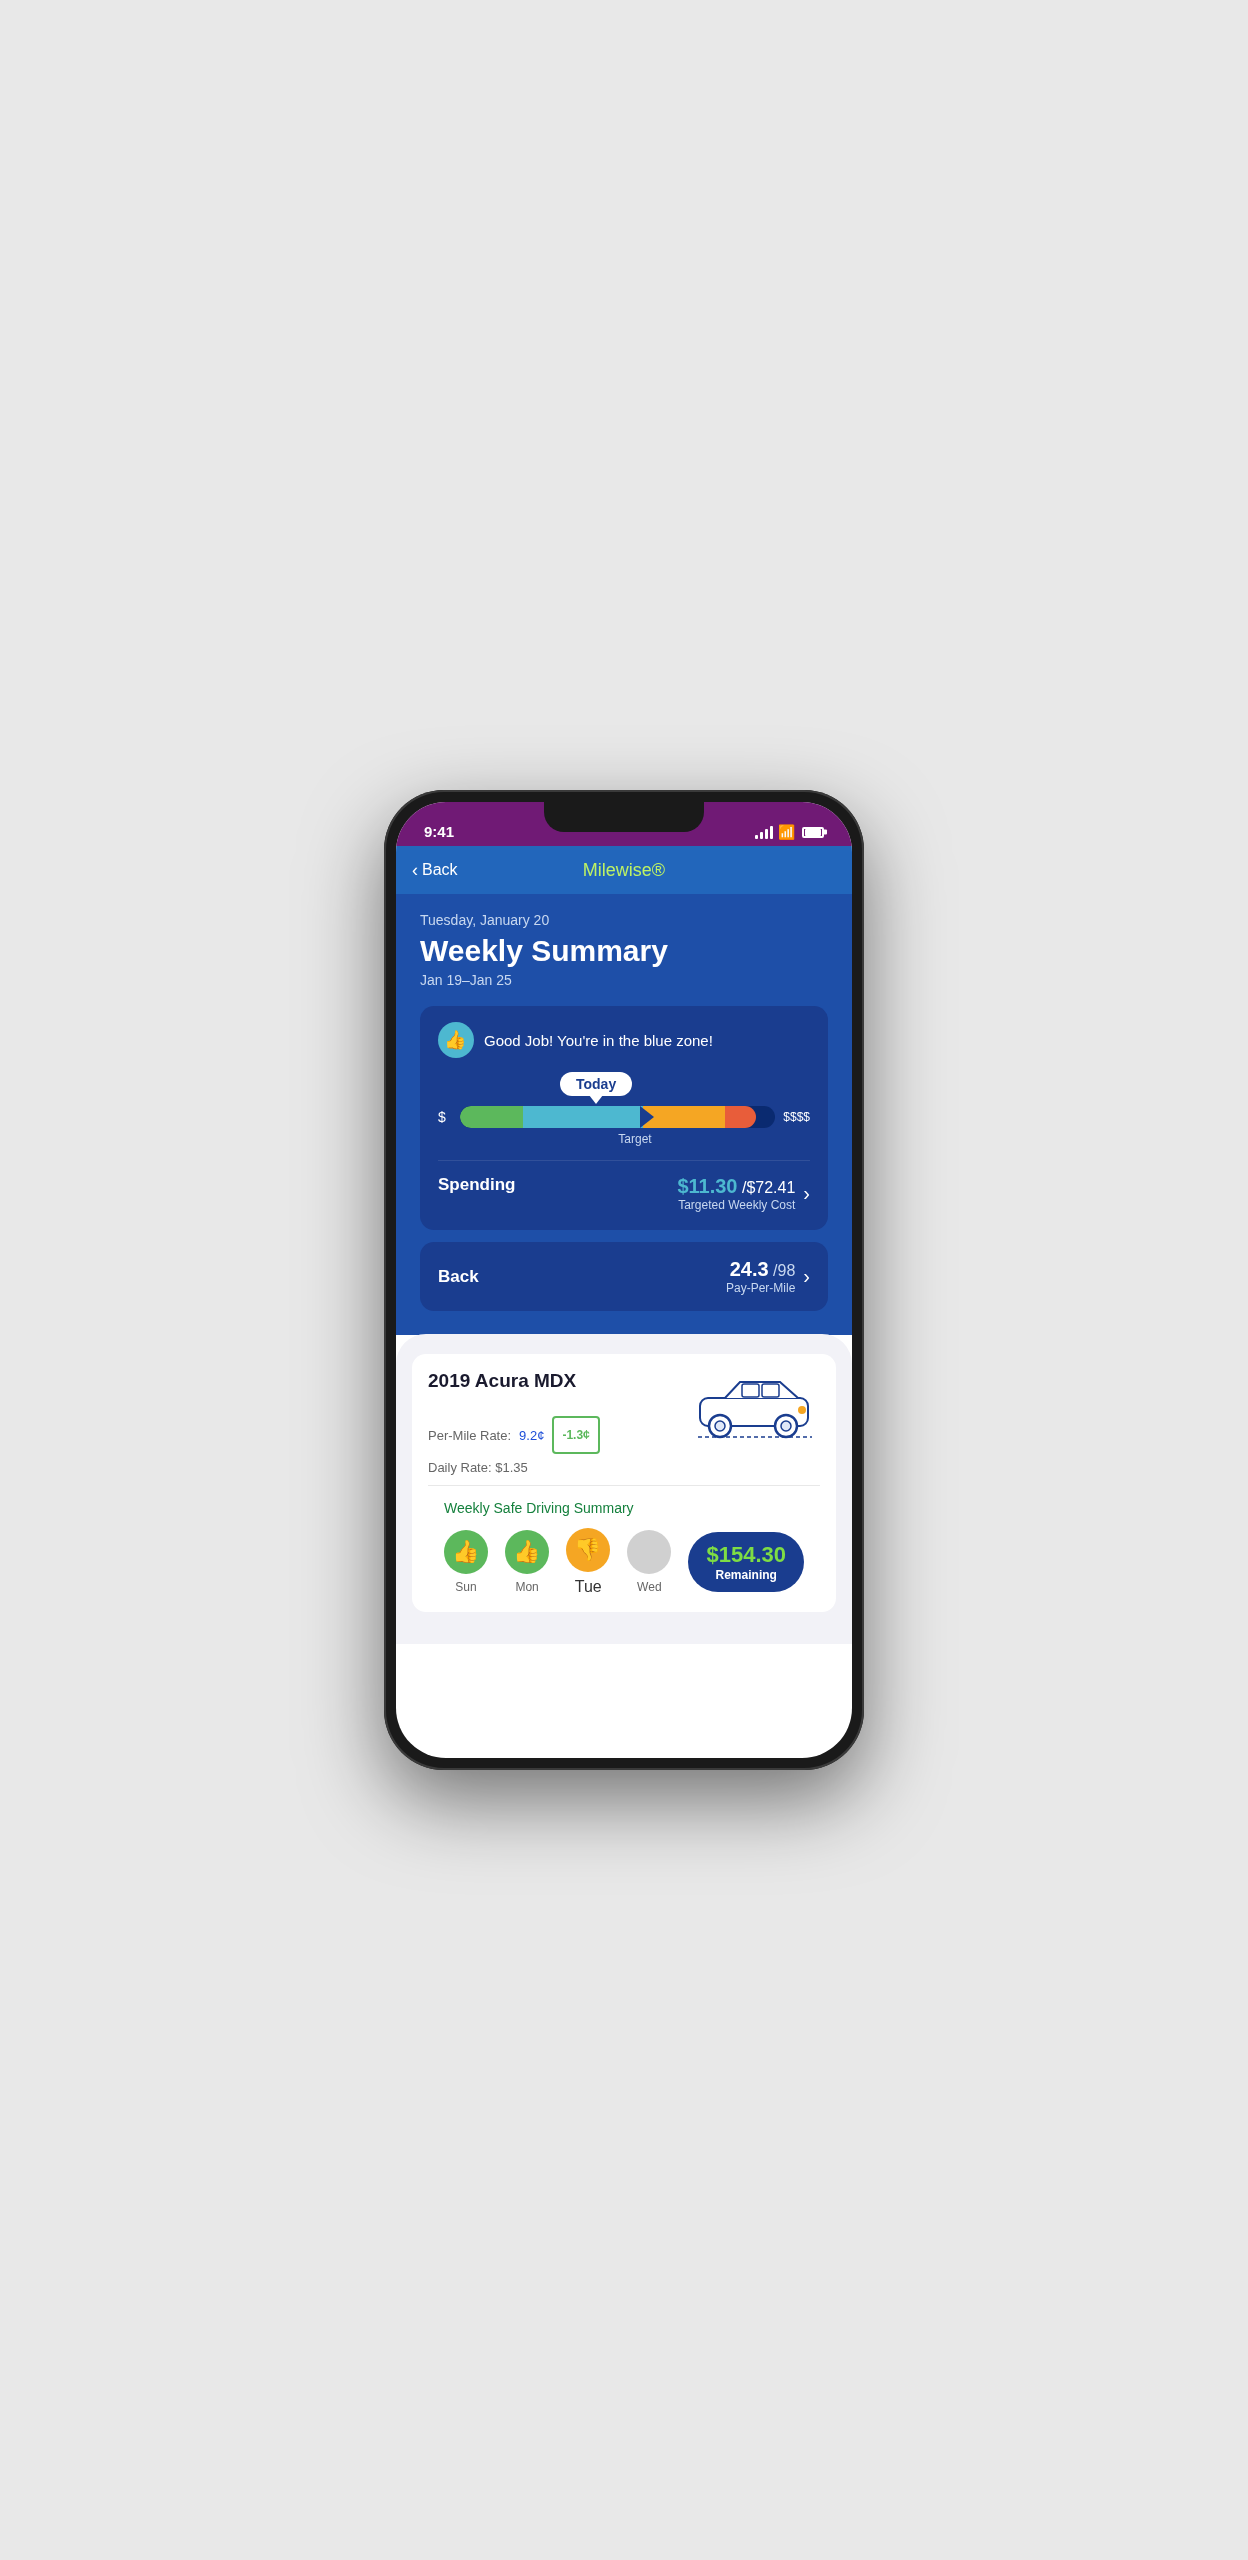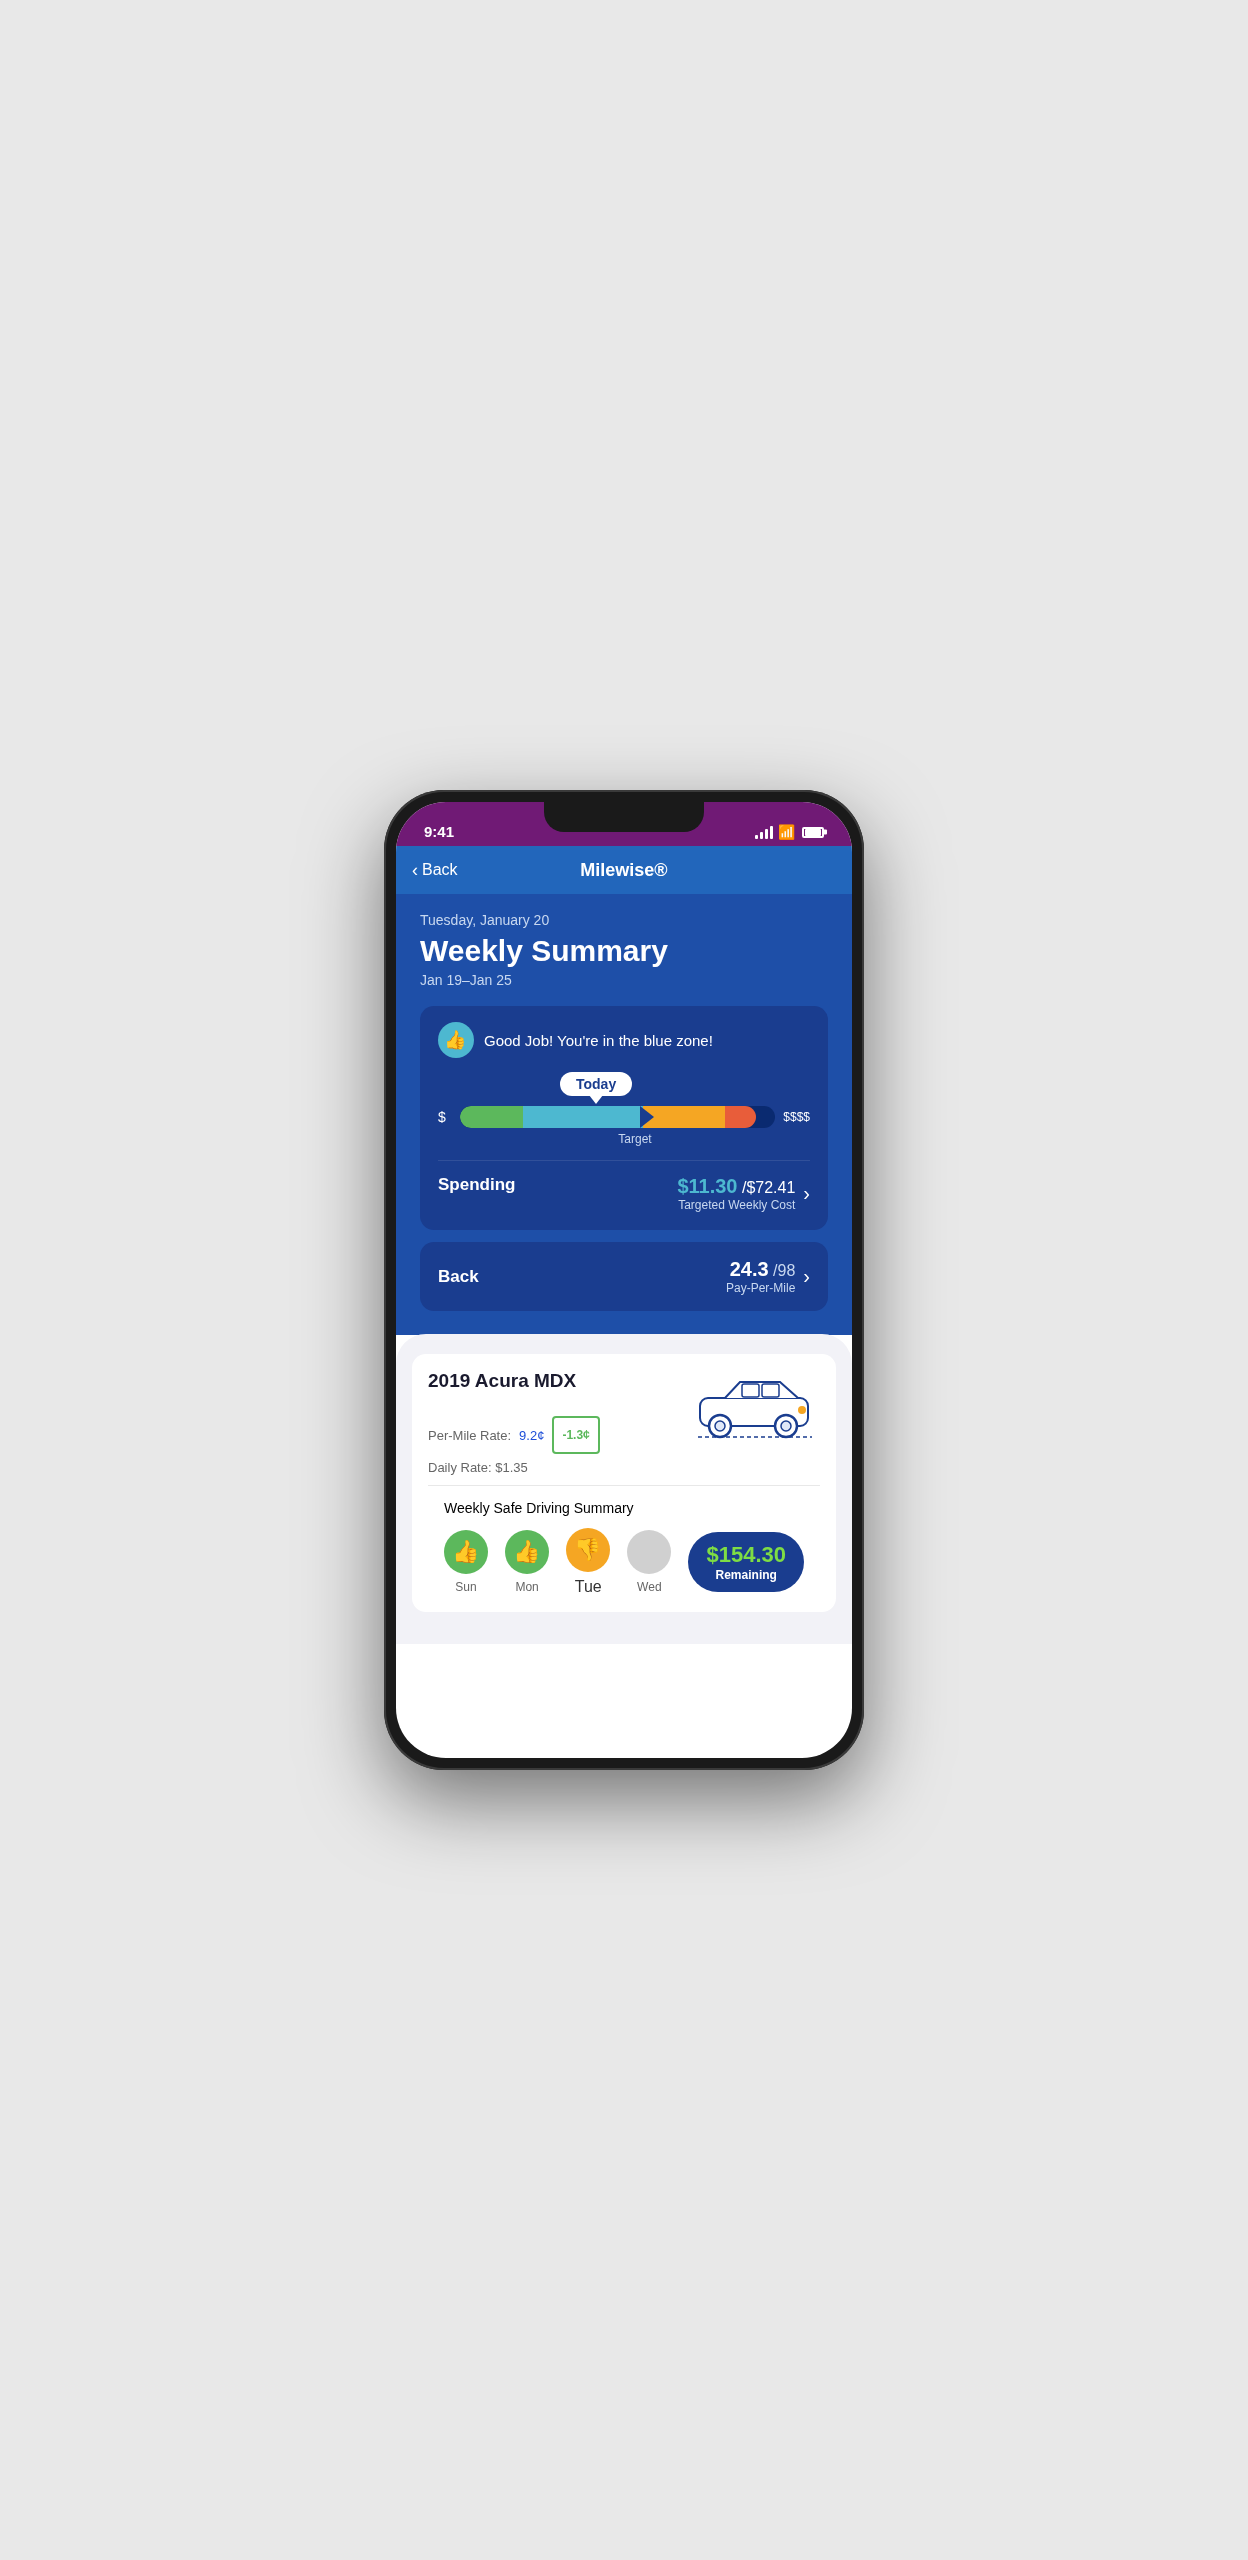--- a/index.html
+++ b/index.html
@@ -131,23 +131,23 @@
       position: absolute;
       left: 16px;
       display: flex;
       align-items: center;
       gap: 4px;
       color: white;
       font-size: 16px;
     }
 
     .nav-title {
-      color: #ffffff;
+      color: #bef264;
       font-size: 18px;
-      font-weight: 700;
+      font-weight: 400;
     }
 
     
     .header-section {
       background: #1e4fa8;
       padding: 18px 24px 24px;
     }
 
     .date-text {
       color: #c8d8f0;
@@ -470,21 +470,21 @@
       height: 70px;
     }
 
     
     .driving-summary-section {
       padding: 14px 16px 16px;
       border-top: 1px solid #e8e8e8;
     }
 
     .driving-summary-title {
-      color: #000000;
+      color: #15803d;
       font-size: 14px;
       margin-bottom: 12px;
     }
 
     .driving-days-row {
       display: flex;
       align-items: center;
       justify-content: space-between;
     }
 

